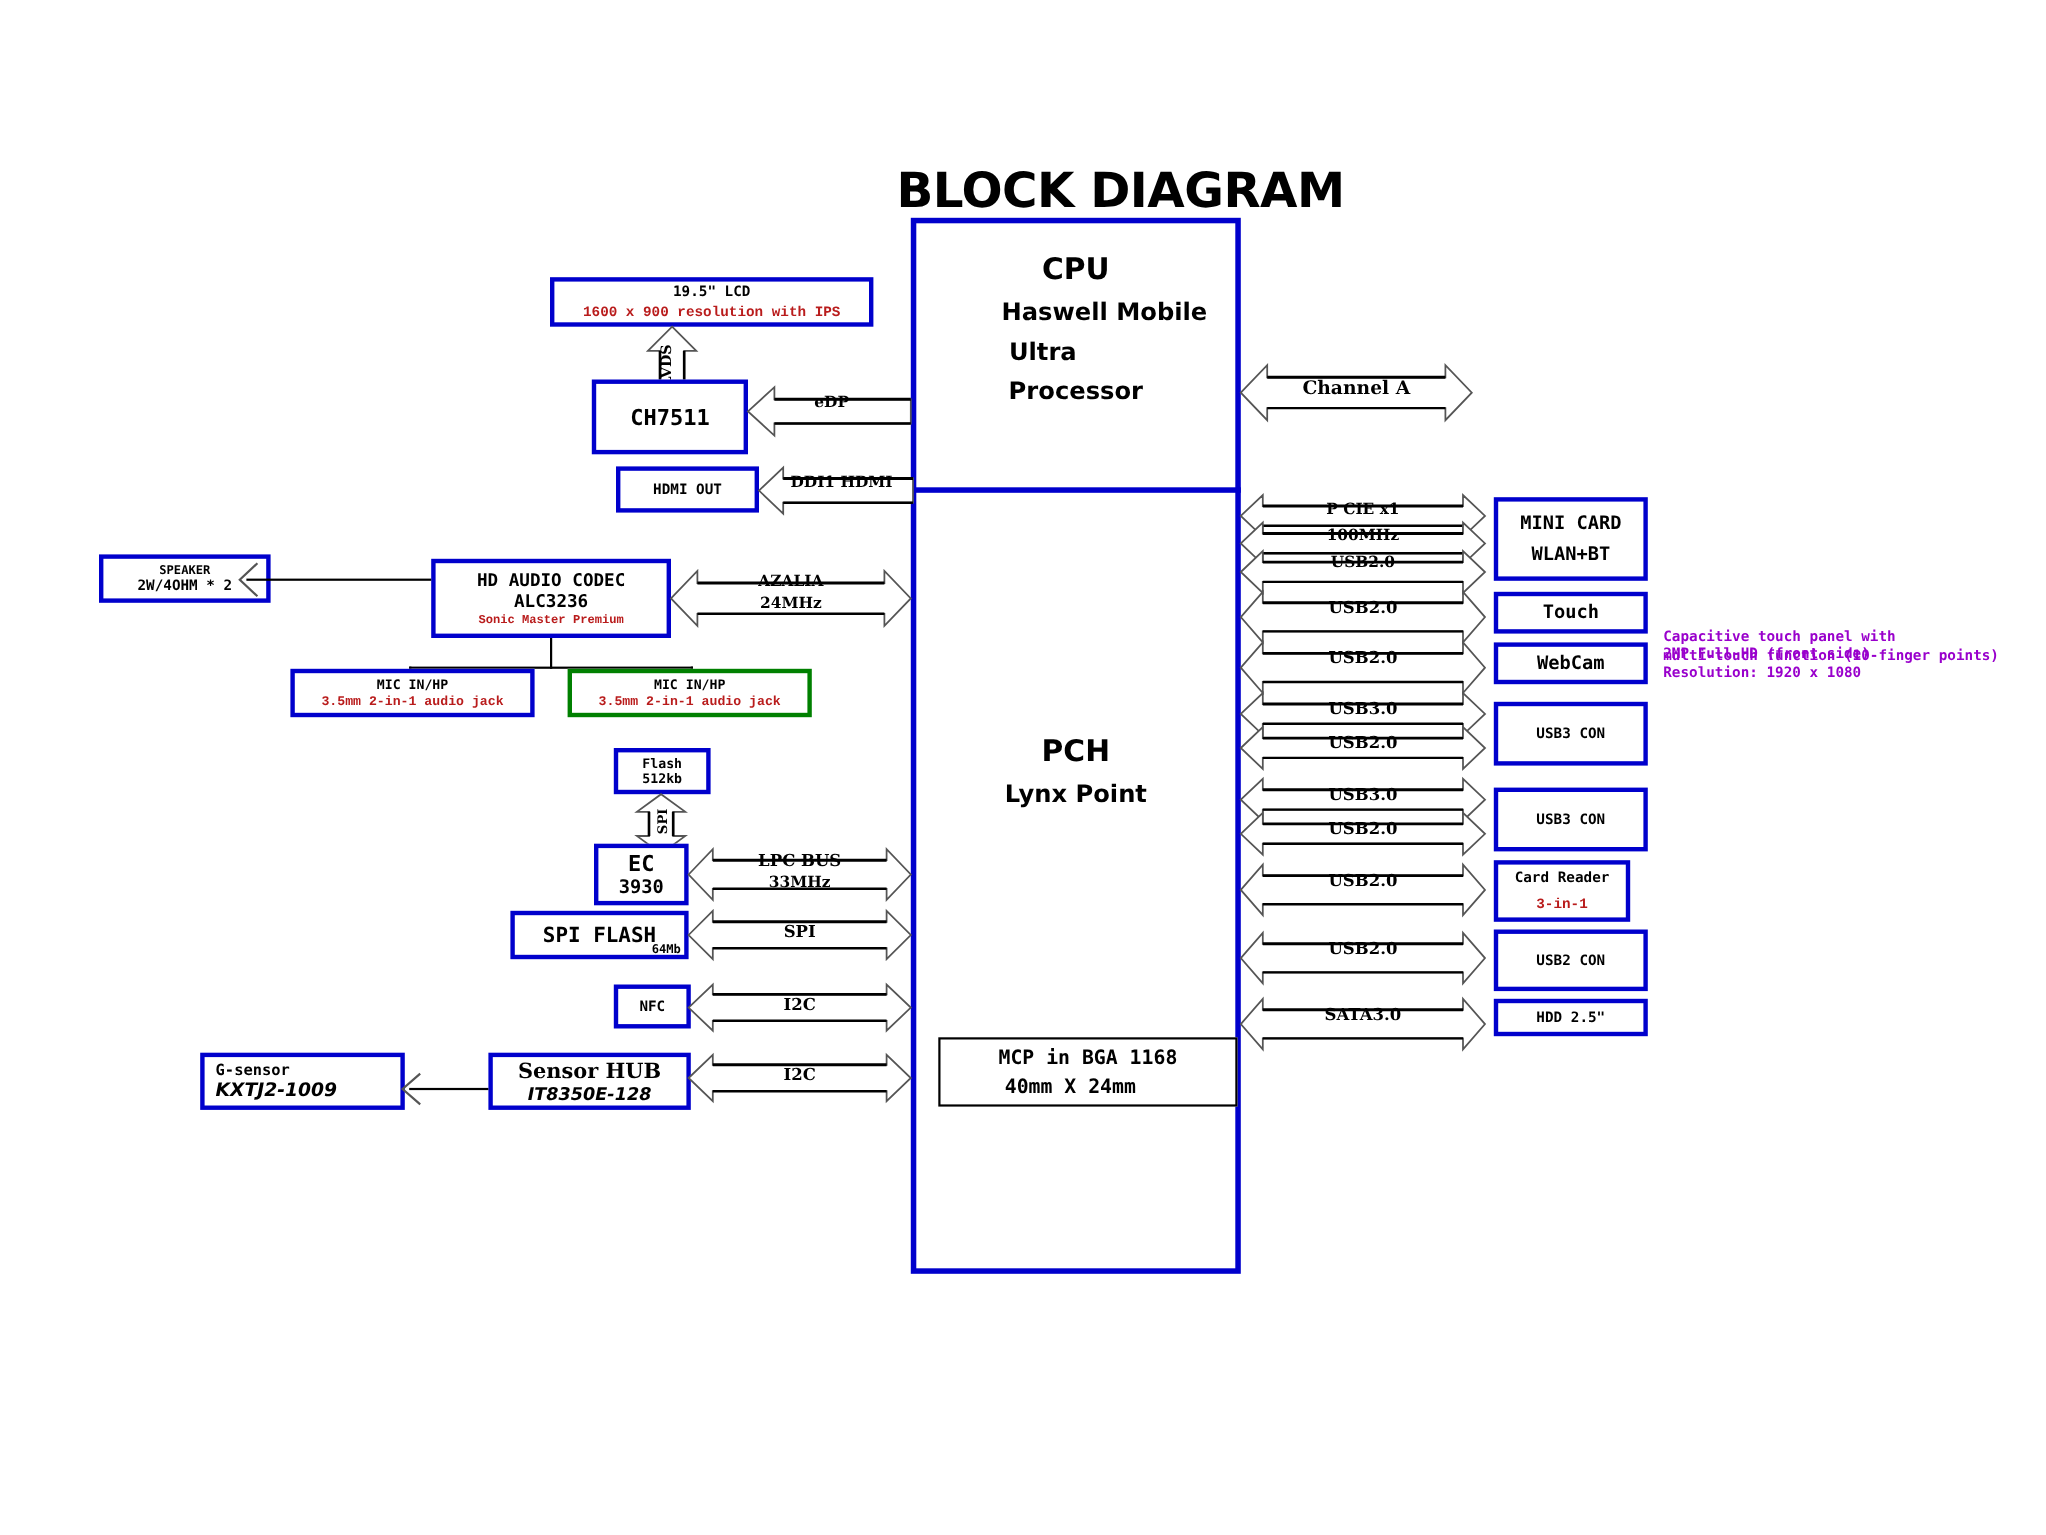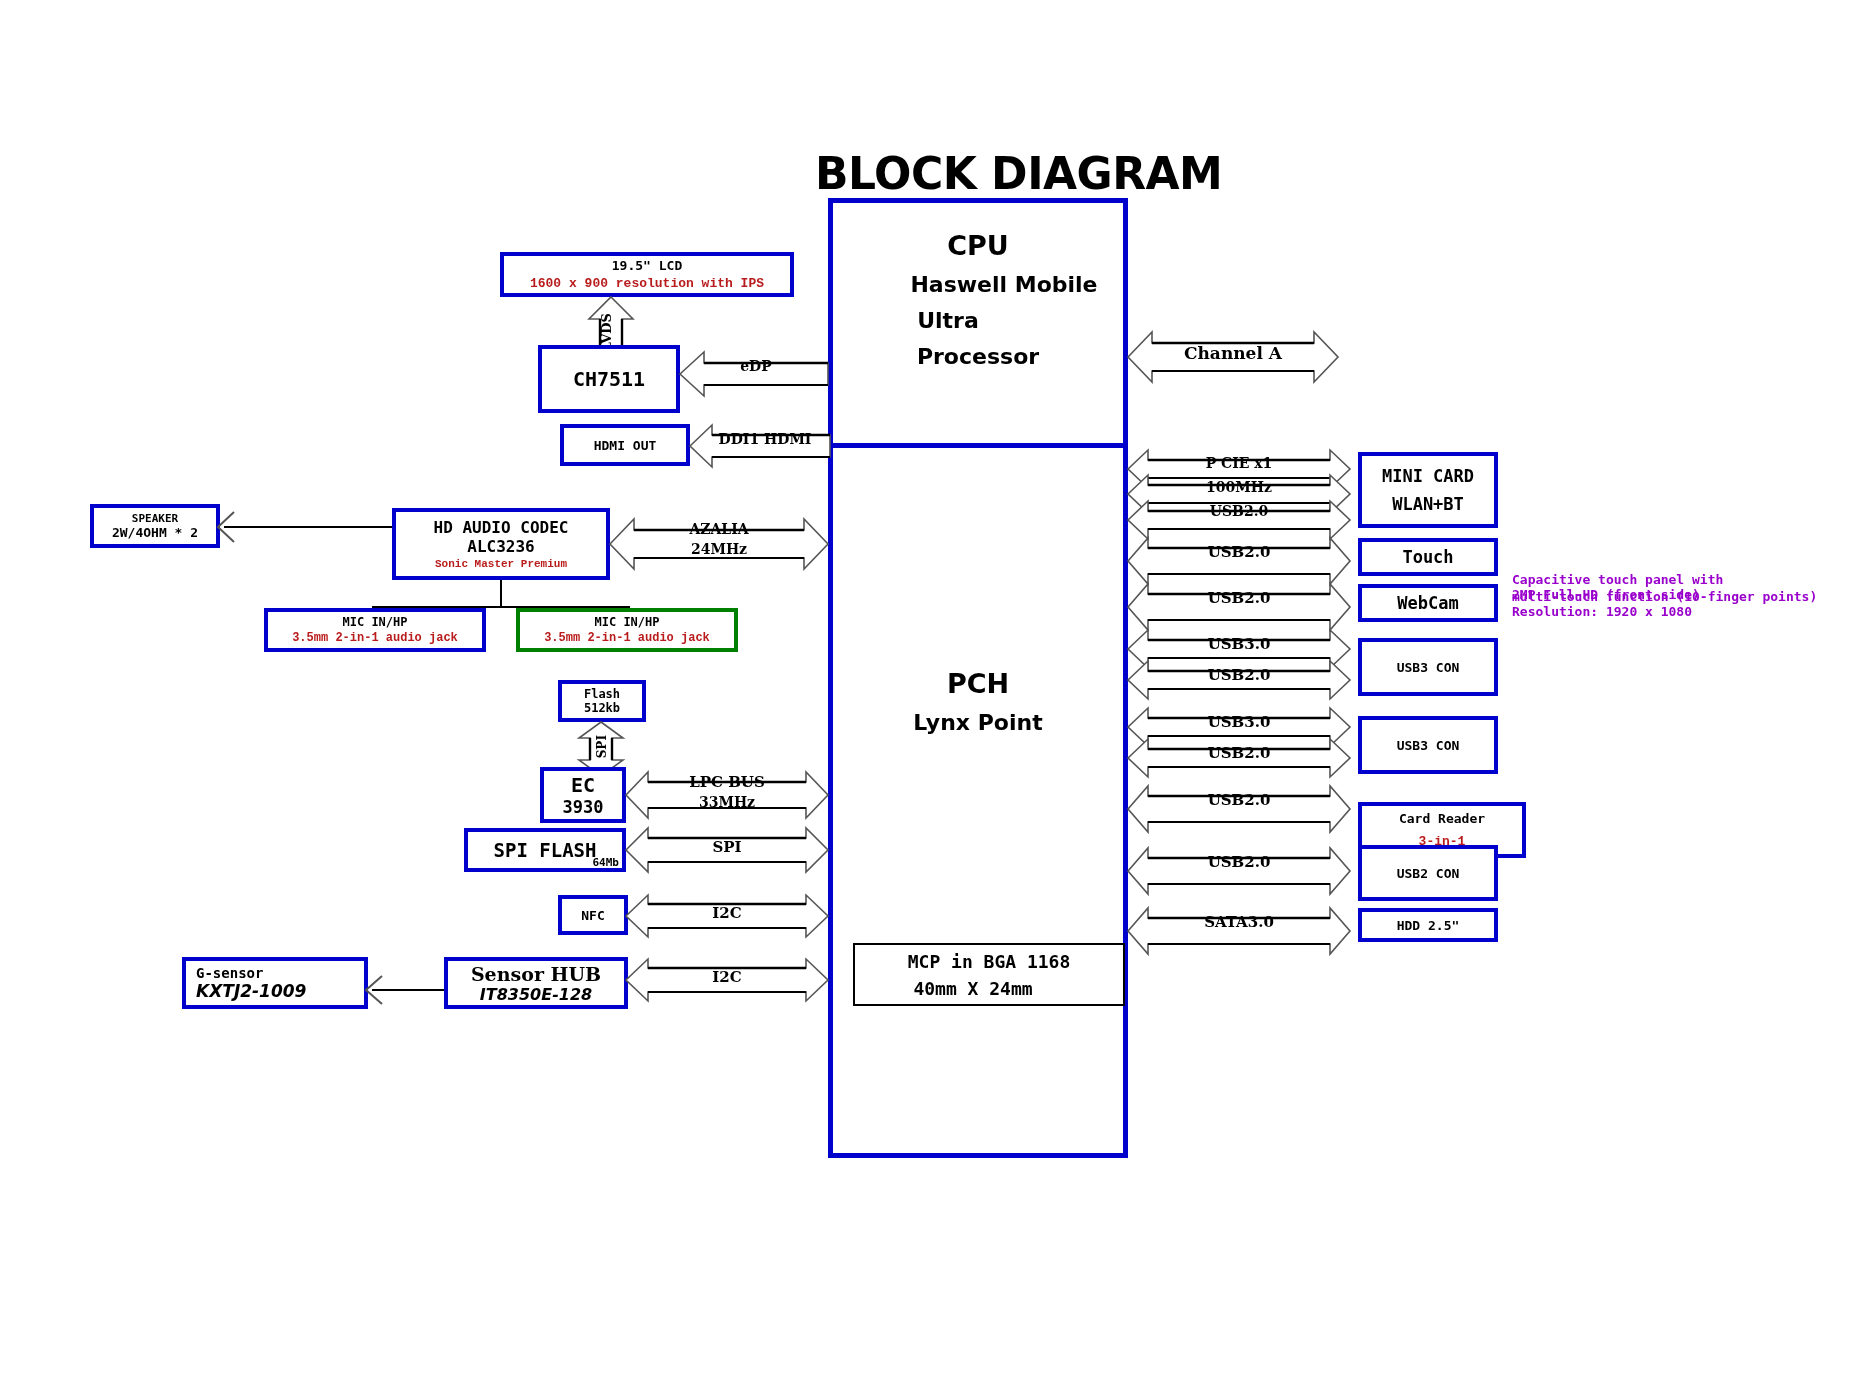--- a/index.html
+++ b/index.html
@@ -122,21 +122,21 @@
   <div class="bus" style="left:610px;top:517px;">
     <svg width="218" height="54" viewBox="0 0 218 54">
       <polygon points="0,27 24,2 24,13 194,13 194,2 218,27 194,52 194,41 24,41 24,52" fill="#ffffff" stroke="#555555" stroke-width="1.6"></polygon>
       <line x1="24" y1="13" x2="194" y2="13" stroke="#000" stroke-width="2.6"></line>
       <line x1="24" y1="41" x2="194" y2="41" stroke="#000" stroke-width="2.2"></line>
     </svg>
   </div>
   <div class="buslabel" style="left:634px;top:521px;width:170px;font-size:14px;">AZALIA</div>
   <div class="buslabel" style="left:634px;top:541px;width:170px;font-size:14px;">24MHz</div>
 
-  <div class="abs bbox" style="left:90px;top:504px;width:130px;height:44px;">
+  <div class="abs bbox" style="left:90px;top:504px;width:156px;height:44px;">
     <div class="t-mono" style="font-size:11px;">SPEAKER</div>
     <div class="t-mono" style="font-size:13px;">2W/4OHM * 2</div>
   </div>
 
   <div class="plainline" style="left:224px;top:526px;width:168px;height:2px;"></div>
   <div class="bus" style="left:214px;top:512px;">
     <svg width="22" height="30" viewBox="0 0 22 30">
       <polyline points="20,0 4,15 20,30" fill="none" stroke="#555555" stroke-width="2"></polyline>
     </svg>
   </div>
@@ -335,21 +335,21 @@
         <div class="t-mono" style="font-size: 13px;">USB3 CON</div>
       </div>
       <div class="bus" style="left: 1128px; top: 786px;">
         <svg width="222" height="46" viewBox="0 0 222 46">
           <polygon points="0,23 20,0 20,10 202,10 202,0 222,23 202,46 202,36 20,36 20,46" fill="#ffffff" stroke="#555555" stroke-width="1.6"></polygon>
           <line x1="20" x2="202" y1="10" y2="10" stroke="#000" stroke-width="2.6"></line>
           <line x1="20" x2="202" y1="36" y2="36" stroke="#000" stroke-width="2.2"></line>
         </svg>
       </div>
       <div class="buslabel" style="left: 1148px; top: 791px; width: 182px; font-size: 15px;">USB2.0</div>
-      <div class="abs bbox" style="left: 1358px; top: 782px; width: 168px; height: 56px; margin-top: 20px;">
+      <div class="abs bbox" style="left: 1358px; top: 782px; width: 124px; height: 56px;">
         <div class="t-mono" style="font-size: 13px;">Card Reader</div>
         <div class="purple" style="font-size: 13px; margin-top: 8px;">3-in-1</div>
       </div>
       <div class="bus" style="left: 1128px; top: 848px;">
         <svg width="222" height="46" viewBox="0 0 222 46">
           <polygon points="0,23 20,0 20,10 202,10 202,0 222,23 202,46 202,36 20,36 20,46" fill="#ffffff" stroke="#555555" stroke-width="1.6"></polygon>
           <line x1="20" x2="202" y1="10" y2="10" stroke="#000" stroke-width="2.6"></line>
           <line x1="20" x2="202" y1="36" y2="36" stroke="#000" stroke-width="2.2"></line>
         </svg>
       </div>

